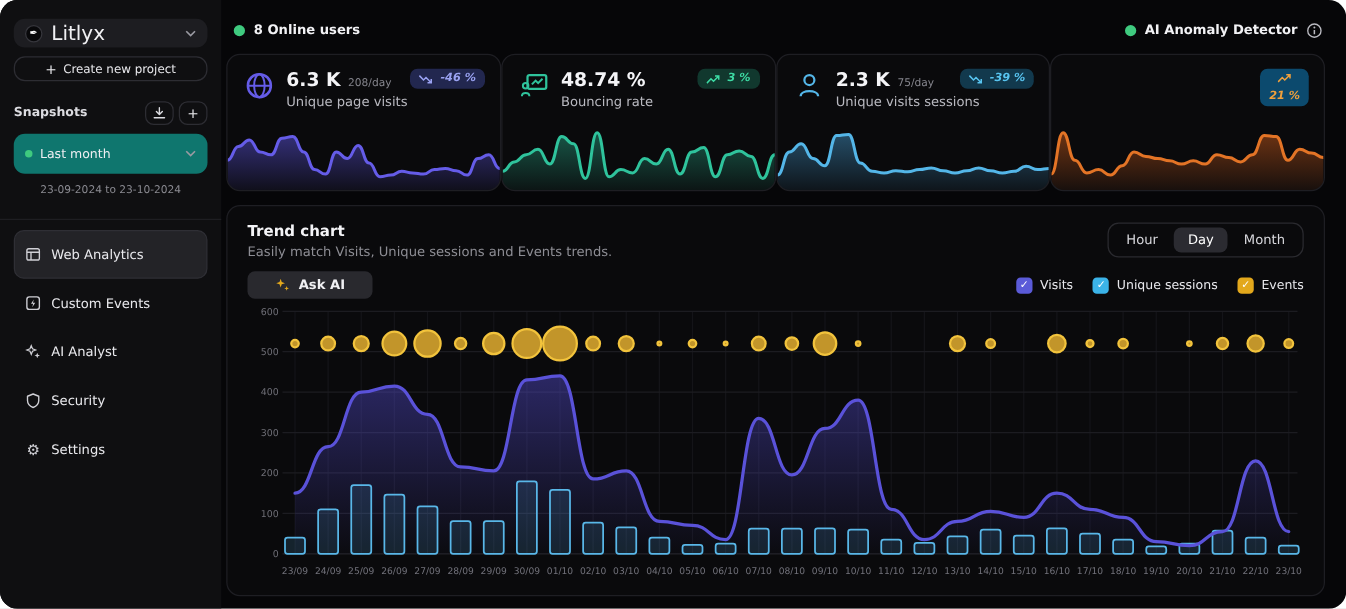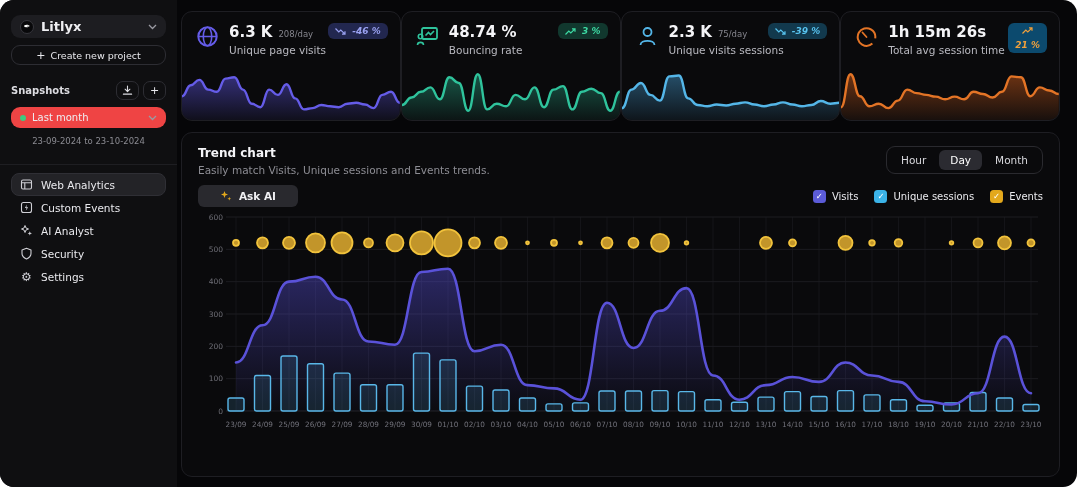--- a/index.html
+++ b/index.html
@@ -4,33 +4,33 @@
 <style>
   * { box-sizing: border-box; margin: 0; padding: 0; }
   html,body { background:#ffffff; }
   body { font-family:"DejaVu Sans","Liberation Sans",sans-serif; width:1077px; height:487px; }
   .app { width:1077px; height:487px; background:#060608; border-radius:14px; overflow:hidden; display:flex; }
 
   
   .sidebar { width:177px; background:#0f0f11; padding:15px 11px 0 11px; flex-shrink:0; display:flex; flex-direction:column; }
   .proj-select { display:flex; align-items:center; gap:7px; background:#1d1d21; border-radius:9px; height:23px; padding:0 9px; cursor:pointer; }
   .proj-logo { width:14px; height:14px; border-radius:50%; background:#08080a; border:1px solid #36363c; color:#fff; font-size:8px; display:flex; align-items:center; justify-content:center; }
-  .proj-name { color:#f0f0f3; font-size:13px; font-weight:bold; flex:1; }
+  .proj-name { color:#f0f0f3; font-size:16px; font-weight:normal; flex:1; }
   .chev { width:9px; height:6px; }
   .create-btn { margin-top:7px; height:20px; border:1px solid #2d2d33; border-radius:9px; background:transparent; display:flex; align-items:center; justify-content:center; gap:5px; color:#e8e8ec; font-size:9.5px; cursor:pointer; width:100%; font-family:inherit; }
   .create-plus { font-size:11px; color:#e8e8ec; }
   .snap-row { margin-top:16px; display:flex; align-items:center; gap:4px; }
   .snap-label { color:#dcdce1; font-size:10px; font-weight:bold; flex:1; }
   .mini-btn { width:23px; height:19px; border:1px solid #2d2d33; border-radius:7px; background:transparent; color:#e8e8ec; display:flex; align-items:center; justify-content:center; cursor:pointer; font-size:11px; font-family:inherit; }
-  .snap-select { margin-top:7px; display:flex; align-items:center; gap:6px; background:#ef4444; border-radius:9px; height:21px; padding:0 9px; cursor:pointer; }
+  .snap-select { margin-top:7px; display:flex; align-items:center; gap:6px; background:#0f766e; border-radius:9px; height:32px; padding:0 9px; cursor:pointer; }
   .gdot { width:6px; height:6px; border-radius:50%; background:#3fca7f; flex-shrink:0; }
   .snap-sel-text { color:#eeeef2; font-size:10px; flex:1; }
   .snap-dates { margin-top:8px; text-align:center; color:#8b8b92; font-size:8.5px; }
   .side-divider { height:1px; background:#1e1e22; margin:18px -11px 8px -11px; }
-  .nav-item { display:flex; align-items:center; gap:8px; height:23px; padding:0 8px; border-radius:8px; margin-bottom:0; cursor:pointer; border:1px solid transparent; }
+  .nav-item { display:flex; align-items:center; gap:8px; height:39px; padding:0 8px; border-radius:8px; margin-bottom:0; cursor:pointer; border:1px solid transparent; }
   .nav-item.active { background:#232327; border-color:#2f2f35; }
   .nav-icon { width:13px; height:13px; display:flex; align-items:center; justify-content:center; color:#cfcfd5; flex-shrink:0; }
   .nav-label { color:#e9e9ed; font-size:10.5px; }
 
   
   .main { flex:1; padding:0 19px 0 4px; display:flex; flex-direction:column; }
   .topbar { display:flex; align-items:center; margin-top:16px; height:16px; padding:0 2px 0 6px; }
   .online { display:flex; align-items:center; gap:7px; }
   .dot9 { width:9px; height:9px; border-radius:50%; background:#3fca7f; }
   .topbar-text { color:#f2f2f5; font-size:10.5px; font-weight:bold; }
@@ -148,20 +148,36 @@
       </div>
       <div class="nav-item">
         <span class="nav-icon" style="font-size:12px;">⚙</span>
         <span class="nav-label">Settings</span>
       </div>
     </nav>
   </aside>
 
   <div class="main">
 
+    <div class="topbar">
+      <div class="online">
+        <span class="dot9"></span>
+        <span class="topbar-text">8 Online users</span>
+      </div>
+      <div class="spacer"></div>
+      <div class="anomaly">
+        <span class="dot9"></span>
+        <span class="topbar-text">AI Anomaly Detector</span>
+        <svg width="13" height="13" viewBox="0 0 13 13">
+            <circle cx="6.5" cy="6.5" r="5.3" fill="none" stroke="#b9b9c0" stroke-width="1.1"></circle>
+            <line x1="6.5" y1="6" x2="6.5" y2="9.3" stroke="#b9b9c0" stroke-width="1.2"></line>
+            <circle cx="6.5" cy="3.9" r="0.8" fill="#b9b9c0"></circle>
+          </svg>
+      </div>
+    </div>
 
     <div class="cards">
 
       <div class="card" style="--accent: #655ce8;">
         <div class="card-head">
           <span class="cicon">
             <svg width="25" height="25" viewBox="0 0 25 25">
                 <circle cx="12.5" cy="12.5" r="9.2" fill="none" stroke="currentColor" stroke-width="2"></circle>
                 <ellipse cx="12.5" cy="12.5" rx="4.2" ry="9.2" fill="none" stroke="currentColor" stroke-width="1.6"></ellipse>
                 <line x1="3.3" y1="12.5" x2="21.7" y2="12.5" stroke="currentColor" stroke-width="1.6"></line>
@@ -263,35 +279,20 @@
                   <stop offset="100%" stop-color="rgba(70,160,215,0.06)"></stop>
                 </linearGradient>
               </defs>
               <path d="M0,40.08 C4.3478260869565215,40.08 4.3478260869565215,21.6 8.695652173913043,21.6 C13.043478260869565,21.6 13.043478260869565,15 17.391304347826086,15 C21.73913043478261,15 21.73913043478261,26.88 26.08695652173913,26.88 C30.43478260869565,26.88 30.43478260869565,32.6 34.78260869565217,32.6 C39.130434782608695,32.6 39.130434782608695,8.399999999999999 43.47826086956522,8.399999999999999 C47.826086956521735,8.399999999999999 47.826086956521735,7.520000000000003 52.17391304347826,7.520000000000003 C56.52173913043478,7.520000000000003 56.52173913043478,30.4 60.8695652173913,30.4 C65.21739130434781,30.4 65.21739130434781,37 69.56521739130434,37 C73.91304347826087,37 73.91304347826087,38.32 78.26086956521739,38.32 C82.6086956521739,38.32 82.6086956521739,36.56 86.95652173913044,36.56 C91.30434782608695,36.56 91.30434782608695,37.44 95.65217391304347,37.44 C100,37.44 100,35.68 104.34782608695652,35.68 C108.69565217391303,35.68 108.69565217391303,34.36 113.04347826086956,34.36 C117.39130434782608,34.36 117.39130434782608,36.56 121.7391304347826,36.56 C126.08695652173913,36.56 126.08695652173913,38.32 130.43478260869566,38.32 C134.7826086956522,38.32 134.7826086956522,36.56 139.1304347826087,36.56 C143.4782608695652,36.56 143.4782608695652,34.36 147.82608695652172,34.36 C152.17391304347825,34.36 152.17391304347825,36.56 156.52173913043478,36.56 C160.8695652173913,36.56 160.8695652173913,38.32 165.2173913043478,38.32 C169.56521739130434,38.32 169.56521739130434,37 173.91304347826087,37 C178.26086956521738,37 178.26086956521738,33.04 182.6086956521739,33.04 C186.95652173913044,33.04 186.95652173913044,35.68 191.30434782608694,35.68 C195.65217391304347,35.68 195.65217391304347,34.8 200,34.8 L200,54 L0,54 Z" fill="url(#sg2)"></path>
               <path d="M0,40.08 C4.3478260869565215,40.08 4.3478260869565215,21.6 8.695652173913043,21.6 C13.043478260869565,21.6 13.043478260869565,15 17.391304347826086,15 C21.73913043478261,15 21.73913043478261,26.88 26.08695652173913,26.88 C30.43478260869565,26.88 30.43478260869565,32.6 34.78260869565217,32.6 C39.130434782608695,32.6 39.130434782608695,8.399999999999999 43.47826086956522,8.399999999999999 C47.826086956521735,8.399999999999999 47.826086956521735,7.520000000000003 52.17391304347826,7.520000000000003 C56.52173913043478,7.520000000000003 56.52173913043478,30.4 60.8695652173913,30.4 C65.21739130434781,30.4 65.21739130434781,37 69.56521739130434,37 C73.91304347826087,37 73.91304347826087,38.32 78.26086956521739,38.32 C82.6086956521739,38.32 82.6086956521739,36.56 86.95652173913044,36.56 C91.30434782608695,36.56 91.30434782608695,37.44 95.65217391304347,37.44 C100,37.44 100,35.68 104.34782608695652,35.68 C108.69565217391303,35.68 108.69565217391303,34.36 113.04347826086956,34.36 C117.39130434782608,34.36 117.39130434782608,36.56 121.7391304347826,36.56 C126.08695652173913,36.56 126.08695652173913,38.32 130.43478260869566,38.32 C134.7826086956522,38.32 134.7826086956522,36.56 139.1304347826087,36.56 C143.4782608695652,36.56 143.4782608695652,34.36 147.82608695652172,34.36 C152.17391304347825,34.36 152.17391304347825,36.56 156.52173913043478,36.56 C160.8695652173913,36.56 160.8695652173913,38.32 165.2173913043478,38.32 C169.56521739130434,38.32 169.56521739130434,37 173.91304347826087,37 C178.26086956521738,37 178.26086956521738,33.04 182.6086956521739,33.04 C186.95652173913044,33.04 186.95652173913044,35.68 191.30434782608694,35.68 C195.65217391304347,35.68 195.65217391304347,34.8 200,34.8" fill="none" stroke="#54b6e8" stroke-width="2.4" vector-effect="non-scaling-stroke"></path>
             </svg>
           </div>
       </div>
 
       <div class="card" style="--accent: #e37426;">
-        <div class="card-head">
-          <span class="cicon">
-            <svg width="25" height="25" viewBox="0 0 25 25">
-                <circle cx="12.5" cy="13" r="8.8" fill="none" stroke="currentColor" stroke-width="2" stroke-dasharray="38 6" transform="rotate(120 12.5 13)"></circle>
-                <line x1="12.5" y1="13" x2="8.5" y2="8.5" stroke="currentColor" stroke-width="1.8" stroke-linecap="round"></line>
-              </svg>
-          </span>
-          <div>
-            <div class="value-row">
-              <span class="cvalue">1h 15m 26s</span>
-              <span class="cper"></span>
-            </div>
-            <div class="clabel">Total avg session time</div>
-          </div>
-        </div>
         <div class="badge" style="background: #0c4a6e; color: rgb(240, 160, 60); flex-direction: column;">
           <svg width="12" height="9" viewBox="0 0 12 9">
               <path d="M0.5 7.5 L3.8 4 L5.8 6 L10 1.8 M10 4.8 V1.8 H7" fill="none" stroke="currentColor" stroke-width="1.2"></path>
             </svg>
           <span>21 %</span>
         </div>
         <div class="spark-wrap">
             <svg class="spark" viewBox="0 0 200 52" preserveAspectRatio="none">
               <defs>
                 <linearGradient id="sg3" x1="0" y1="0" x2="0" y2="1">

